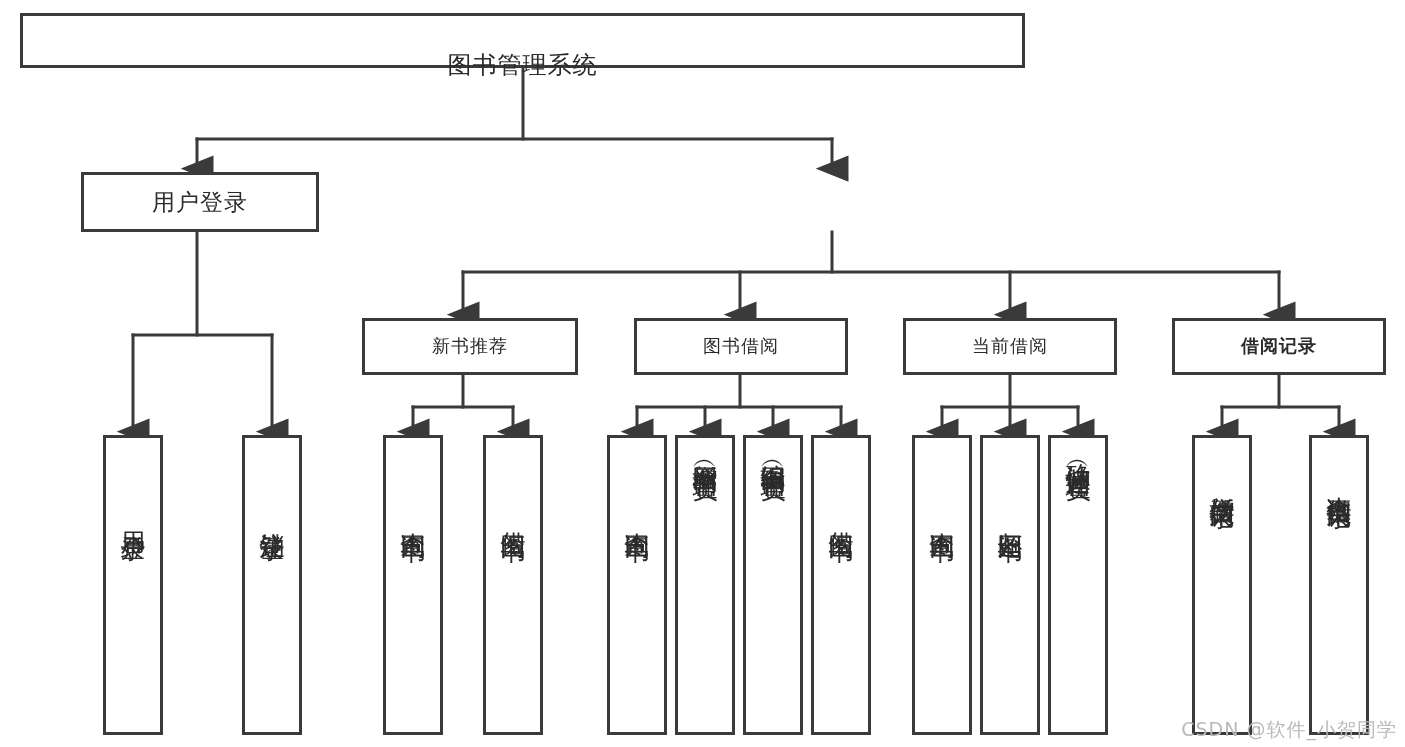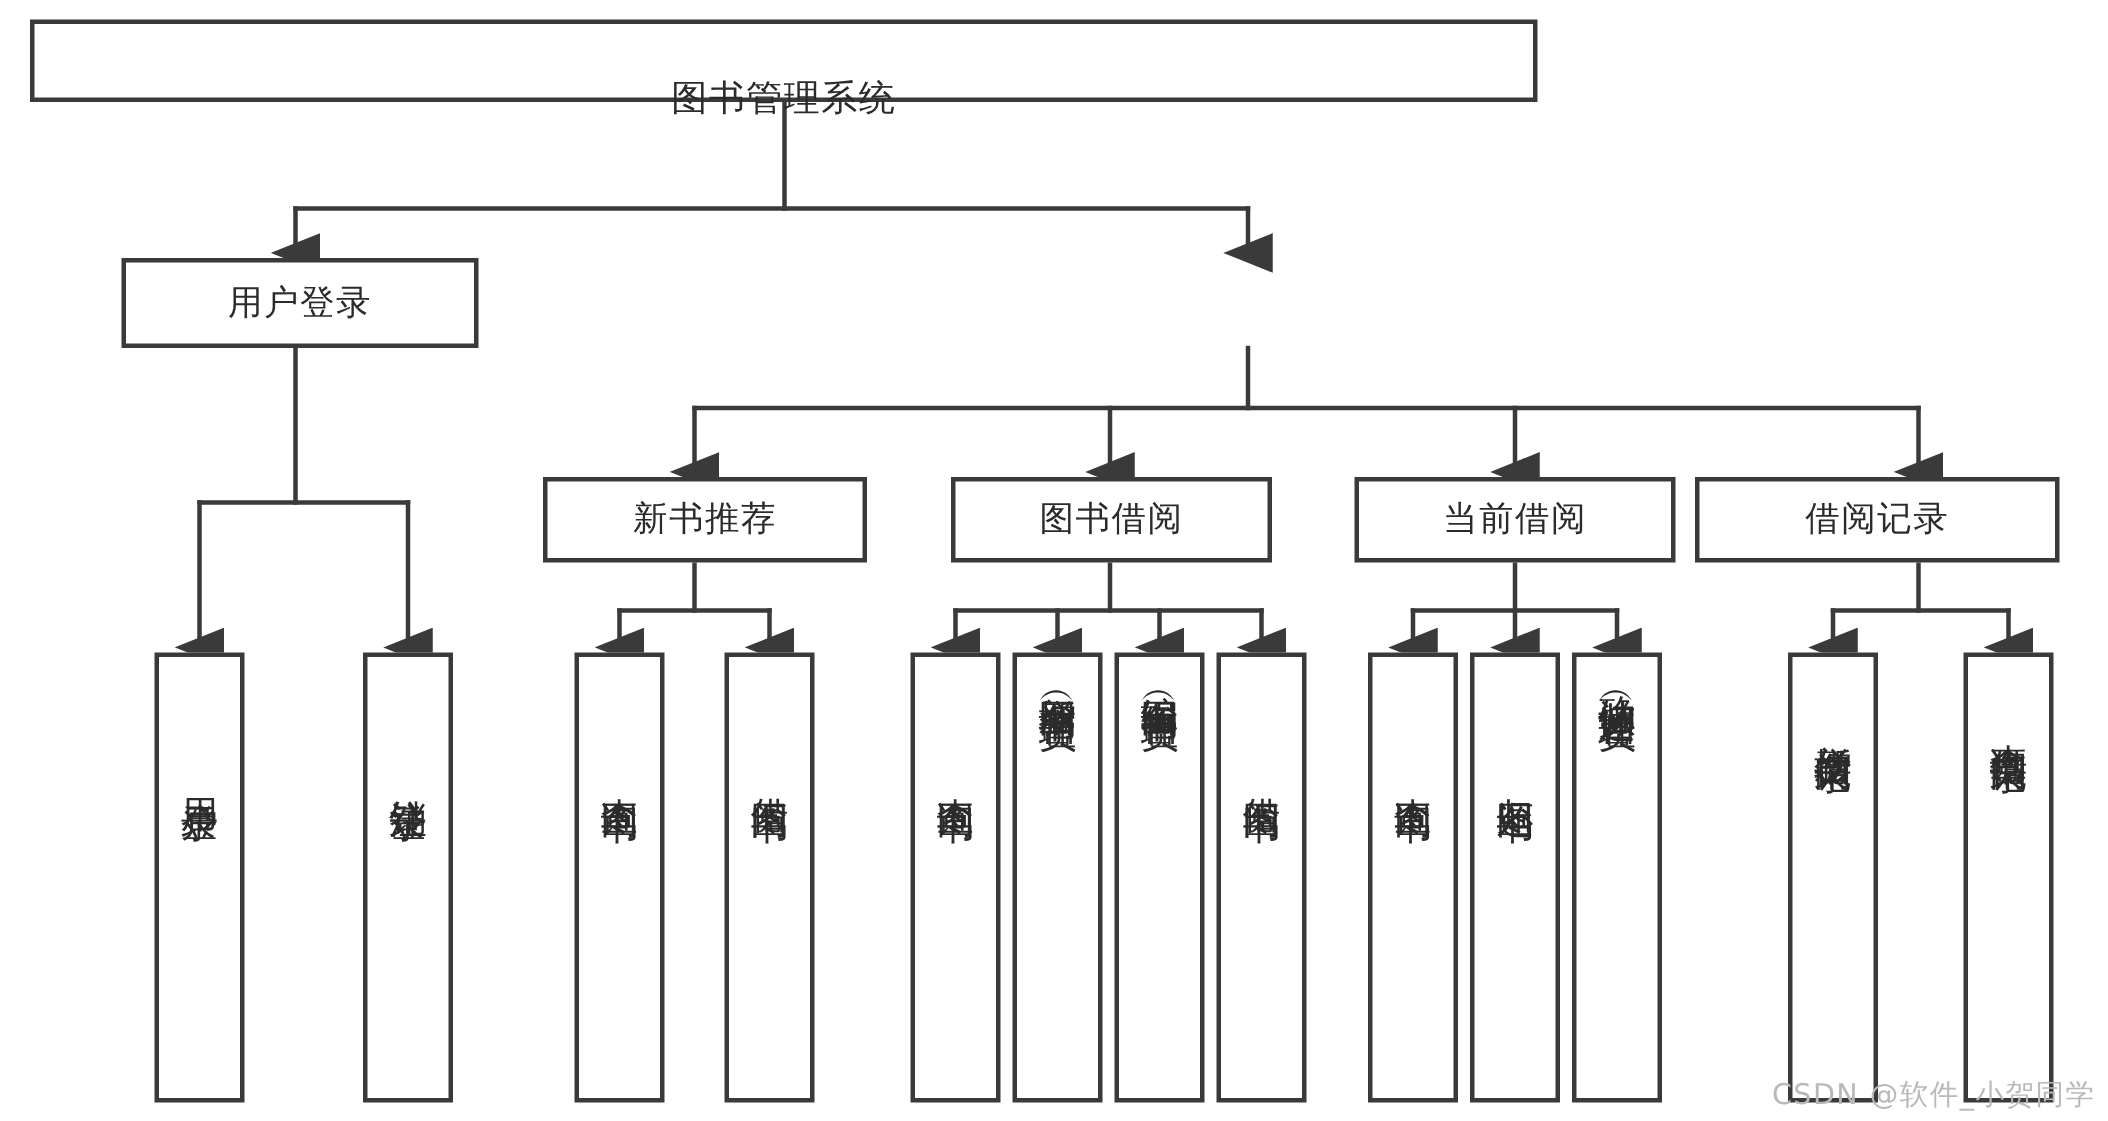--- a/index.html
+++ b/index.html
@@ -49,21 +49,21 @@
     writing-mode:vertical-rl;
     text-orientation:upright;
     font-size:25px;
     line-height:1.08;
     letter-spacing:2px;
     white-space:nowrap;
     display:block;
   }
   .node.root .node-label{ font-size:24px;margin-top:48px; }
   .node.lvl1 .node-label{ font-size:23px; }
-  .node.lvl2 .node-label{ font-size:23px; }
+  .node.lvl2 .node-label{ font-size:18px; }
 
   #watermark{
     position:absolute;
     right:8px;
     bottom:4px;
     font-size:19px;
     color:#b9b9b9;
     letter-spacing:1px;
     z-index:5;
     white-space:nowrap;
@@ -140,21 +140,21 @@
   </div>
 
   <div class="node lvl2" style="left:903px; top:318px; width:214px; height:57px;">
     <span class="node-label">当前借阅</span>
   </div>
 
   <div class="node lvl2" style="left:634px; top:318px; width:214px; height:57px;">
     <span class="node-label">图书借阅</span>
   </div>
 
-  <div class="node lvl2" style="left:1130px; top:318px; width:243px; height:57px;">
+  <div class="node lvl2" style="left:1172px; top:318px; width:214px; height:57px;font-weight:bold;">
     <span class="node-label">借阅记录</span>
   </div>
 
   <div class="node leaf" style="left:103px; top:435px; width:60px; height:300px;">
     <span class="node-label" style="margin-top:74px;">用户登录</span>
   </div>
 
   <div class="node leaf" style="left:242px; top:435px; width:60px; height:300px;">
     <span class="node-label" style="margin-top:74px;">注销登录</span>
   </div>

